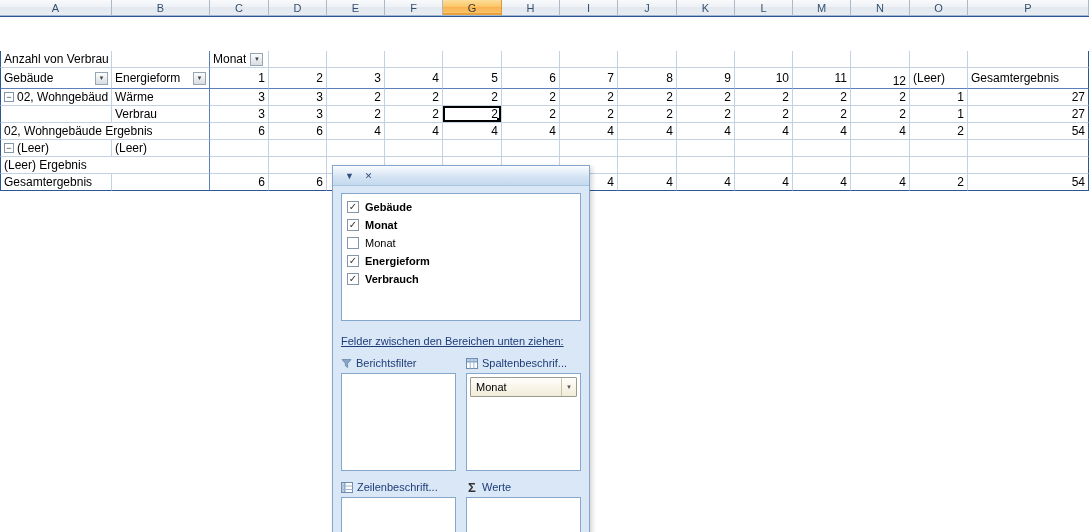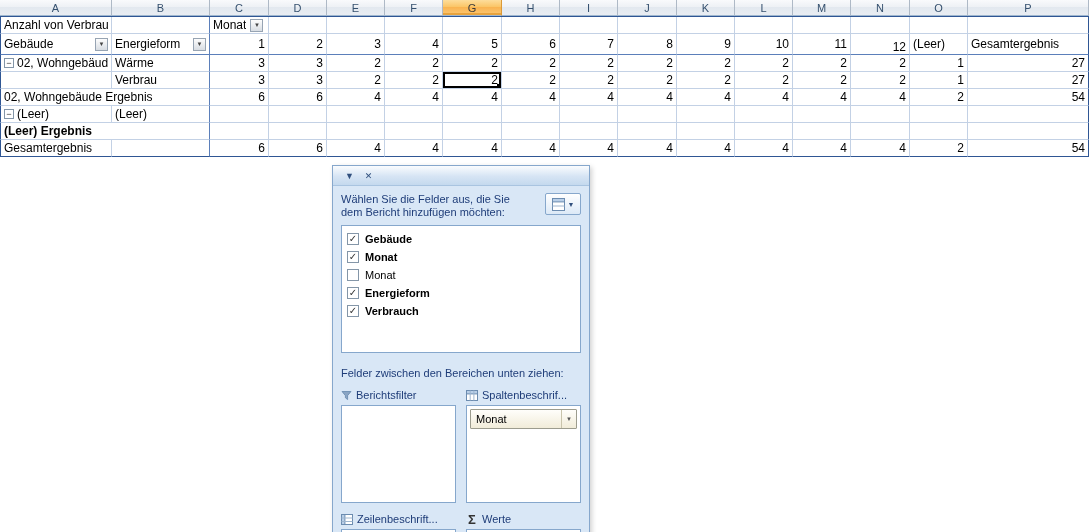--- a/index.html
+++ b/index.html
@@ -88,21 +88,21 @@
     background:#fff; border:1px solid #86A7CC; height:128px;
     padding:4px 5px; margin-bottom:14px;
   }
   .f-item { display:flex; align-items:center; gap:6px; height:18px; font-size:11px; }
   .f-item.bold { font-weight:bold; }
   .cb {
     flex:none; width:12px; height:12px; border:1px solid #8496A8; background:#fff;
     display:flex; align-items:center; justify-content:center;
     font-size:10px; line-height:10px; color:#333; font-weight:normal;
   }
-  .drag-instr { font-size:11px; color:#1E3C78; margin-bottom:8px; }
+  .drag-instr { font-size:11px; color:#1E3C78; margin-bottom:8px;text-decoration:underline; }
   .areas { display:flex; gap:10px; }
   .a-col { flex:1; min-width:0; }
   .a-head {
     display:flex; align-items:center; gap:4px; height:16px;
     font-size:11px; color:#1E3C78; margin-bottom:2px; white-space:nowrap; overflow:hidden;
   }
   .a-box { background:#fff; border:1px solid #86A7CC; height:98px; padding:3px; }
   .a-head.second { margin-top:8px; }
   .a-box.partial { height:40px; }
   .pill {
@@ -134,21 +134,21 @@
       <div class="col-h" style="width: 58px;">I</div>
       <div class="col-h" style="width: 59px;">J</div>
       <div class="col-h" style="width: 58px;">K</div>
       <div class="col-h" style="width: 58px;">L</div>
       <div class="col-h" style="width: 58px;">M</div>
       <div class="col-h" style="width: 59px;">N</div>
       <div class="col-h" style="width: 58px;">O</div>
       <div class="col-h" style="width: 121px;">P</div>
     </div>
   <div id="table">
-      <div class="g-row" style="height: 17px;">
+      <div class="g-row" style="height: 17px; margin-top: 34px;">
         <div class="cell" style="width: 112px;">
           <span class="ct">Anzahl von Verbrau</span>
         </div>
         <div class="cell sepB" style="width: 98px;">
           <span class="ct"></span>
         </div>
         <div class="cell" style="width: 59px;">
           <span class="ct">Monat</span>
           <span class="dd">▼</span>
         </div>
@@ -437,21 +437,21 @@
           <span class="ct"></span>
         </div>
         <div class="cell" style="width: 58px;">
           <span class="ct"></span>
         </div>
         <div class="cell" style="width: 121px;">
           <span class="ct"></span>
         </div>
       </div>
       <div class="g-row" style="height: 17px;">
-        <div class="cell sepB" style="width: 210px; font-weight: bold;">
+        <div class="cell sepB" style="width: 210px;">
           <span class="ct">(Leer) Ergebnis</span>
         </div>
         <div class="cell" style="width: 59px;">
           <span class="ct"></span>
         </div>
         <div class="cell" style="width: 58px;">
           <span class="ct"></span>
         </div>
         <div class="cell" style="width: 58px;">
           <span class="ct"></span>
@@ -542,31 +542,20 @@
       </div>
     </div>
 </div>
 
 <div id="panel">
   <div class="p-title">
     <span class="tbtn">▼</span>
     <span class="tbtn">✕</span>
   </div>
   <div class="p-body">
-    <div class="instr-row">
-      <div class="instr">Wählen Sie die Felder aus, die Sie dem Bericht hinzufügen möchten:</div>
-      <div class="lay-btn">
-        <svg class="aicon" width="13" height="13" viewBox="0 0 13 13">
-          <rect x="0.5" y="0.5" width="12" height="12" fill="#fff" stroke="#6C8CB0"></rect>
-          <rect x="0.5" y="0.5" width="12" height="3.4" fill="#B9CFE8" stroke="#6C8CB0"></rect>
-          <line x1="0.5" y1="8" x2="12.5" y2="8" stroke="#9FB6CF"></line>
-        </svg>
-        <span class="lay-arrow">▼</span>
-      </div>
-    </div>
     <div id="fields">
         <div class="f-item bold">
           <span class="cb">✓</span>
           <span>Gebäude</span>
         </div>
         <div class="f-item bold">
           <span class="cb">✓</span>
           <span>Monat</span>
         </div>
         <div class="f-item">

